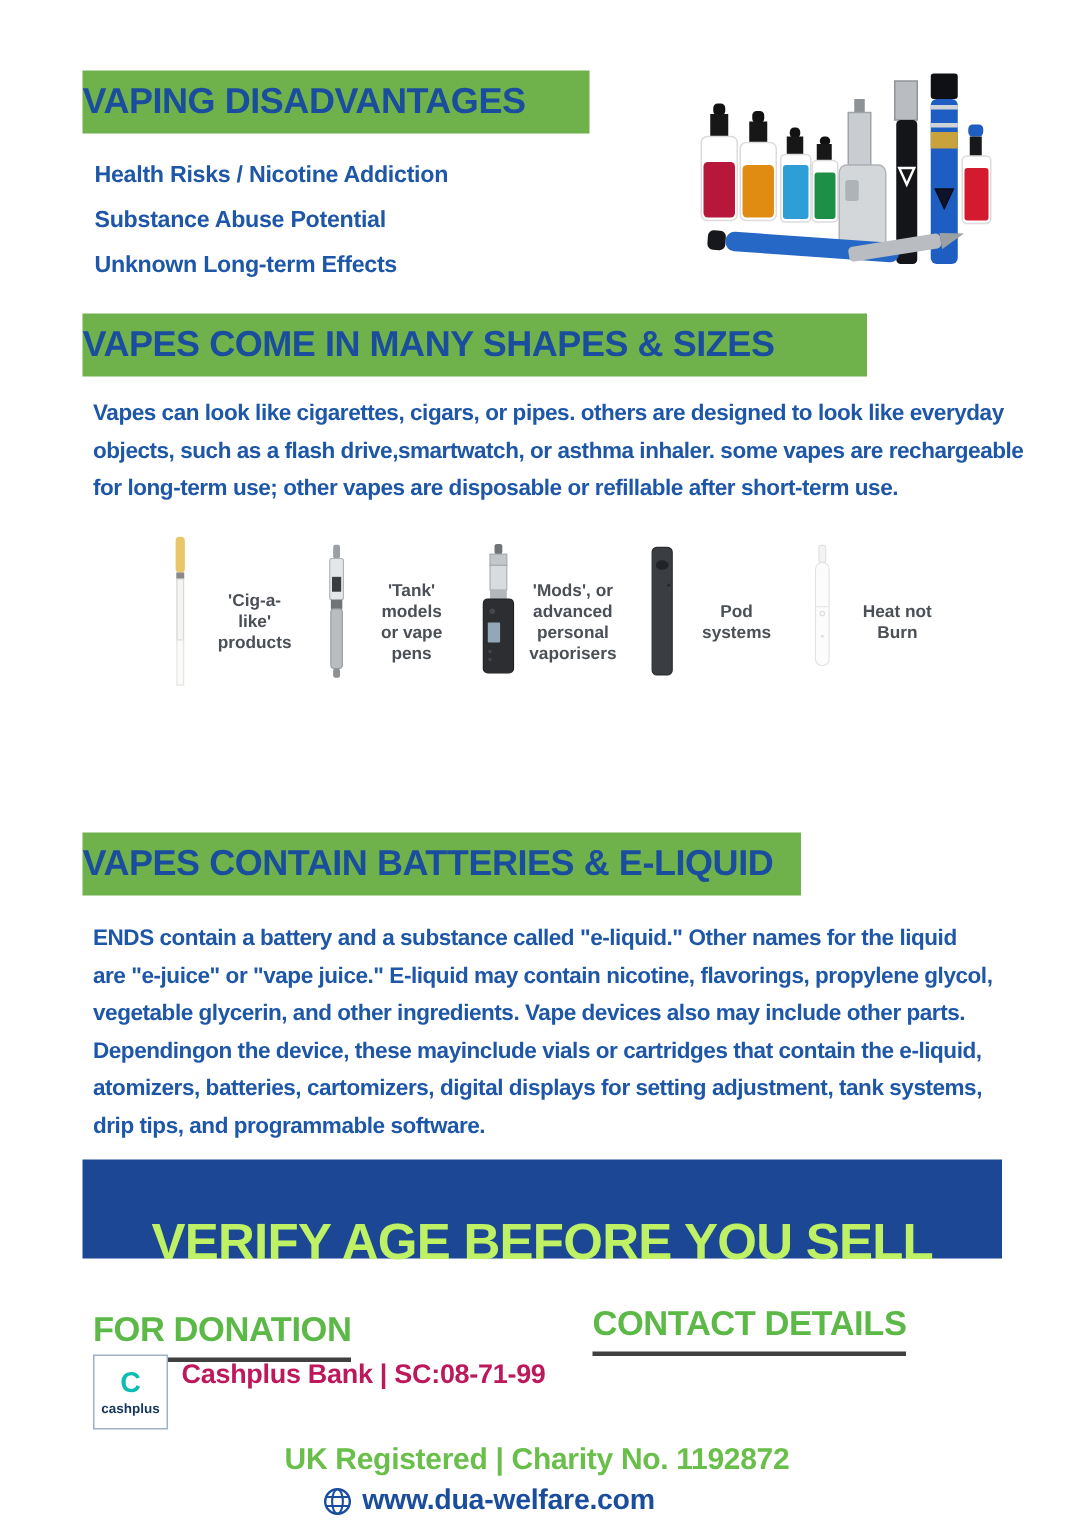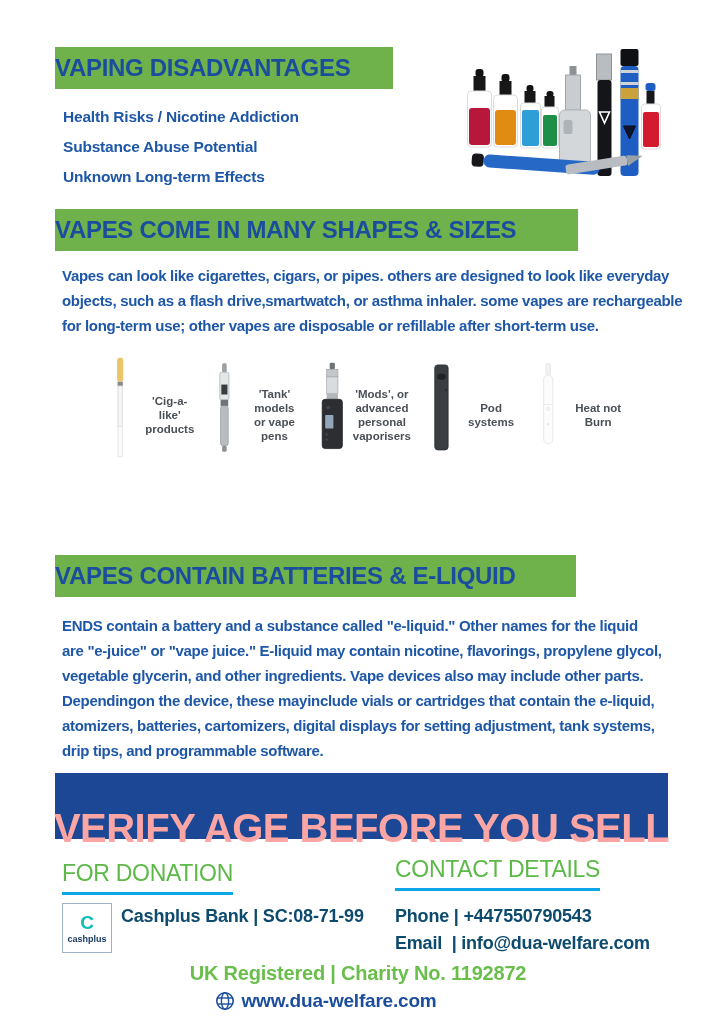--- a/index.html
+++ b/index.html
@@ -5,21 +5,21 @@
   html,body{margin:0;padding:0;background:#ffffff;}
   .page{
     position:relative;width:716px;height:1024px;background:#ffffff;
     font-family:"Liberation Sans",sans-serif;overflow:hidden;
   }
   
   .bar{position:absolute;left:55px;background:#6fb14a;display:flex;align-items:center;}
   .bar-text{color:#1b4d9e;font-weight:bold;font-size:24px;letter-spacing:-0.3px;white-space:nowrap;}
   .bar1{top:47px;width:338px;height:42px;}
   .bar2{top:209px;width:523px;height:42px;}
-  .bar3{top:555px;width:521px;height:42px;text-align:center;}
+  .bar3{top:555px;width:479px;height:42px;text-align:center;}
 
   
   .bullets{position:absolute;left:63px;top:102px;}
   .bullet-line{color:#1e57a7;font-weight:600;font-size:15.5px;letter-spacing:-0.2px;line-height:30px;white-space:nowrap;}
 
   
   .para{position:absolute;left:62px;}
   .para1{top:263px;}
   .para2{top:613px;}
   .para-line{color:#1e57a7;font-weight:600;font-size:15px;letter-spacing:-0.3px;line-height:25px;white-space:nowrap;}
@@ -29,36 +29,36 @@
 
   
   .device-row{position:absolute;left:95px;top:345px;width:532px;display:flex;justify-content:space-between;}
   .device-col{width:100px;display:flex;flex-direction:row;align-items:center;}
   .device-img{height:128px;}
   .device-label{margin-top:12px;color:#4b5057;font-weight:600;font-size:11.5px;line-height:14px;text-align:center;white-space:pre-line;}
 
   
   .banner{position:absolute;left:55px;top:773px;width:613px;height:66px;background:#1c4795;
     display:flex;align-items:center;justify-content:center;}
-  .banner-text{color:#fca5a5;font-weight:bold;font-size:40px;letter-spacing:-0.5px;white-space:nowrap;margin-top:44px;}
-
-  
-  .col-heading{position:absolute;color:#5cb947;font-weight:normal;font-size:23px;letter-spacing:-0.3px;
-    border-bottom:3px solid #0ea5e9;padding-bottom:5px;white-space:nowrap;}
+  .banner-text{color:#bef264;font-weight:bold;font-size:34px;letter-spacing:-0.5px;white-space:nowrap;margin-top:44px;}
+
+  
+  .col-heading{position:absolute;color:#5cb947;font-weight:bold;font-size:23px;letter-spacing:-0.3px;
+    border-bottom:3px solid #404040;padding-bottom:5px;white-space:nowrap;margin-top:13px;}
   .donation-heading{left:62px;top:860px;}
   .contact-heading{left:395px;top:856px;}
 
   .cashplus-box{position:absolute;left:62px;top:903px;width:48px;height:48px;background:#fff;
     border:1px solid #9fb0c9;display:flex;flex-direction:column;align-items:center;justify-content:center;}
   .cp-c{color:#0bbcb2;font-weight:bold;font-size:19px;line-height:19px;}
   .cp-word{color:#13355e;font-weight:bold;font-size:9px;margin-top:2px;}
 
   .bank-lines{position:absolute;left:121px;top:903px;}
   .contact-lines{position:absolute;left:395px;top:903px;}
-  .info-line{color:#0c4a6e;font-weight:bold;font-size:18px;letter-spacing:-0.2px;line-height:27px;white-space:pre;}
+  .info-line{color:#be185d;font-weight:bold;font-size:18px;letter-spacing:-0.2px;line-height:27px;white-space:pre;}
 
   
   .footer-reg{position:absolute;left:0;top:962px;width:716px;text-align:center;
     color:#6abf4b;font-weight:bold;font-size:20px;letter-spacing:-0.2px;}
   .footer-site{position:absolute;left:0;top:990px;width:652px;display:flex;align-items:center;justify-content:center;gap:6px;}
   .site-text{color:#1b4d9e;font-weight:600;font-size:19px;letter-spacing:-0.2px;}
 </style>
 </head>
 <body>
 
@@ -226,24 +226,20 @@
     <div class="cp-c">C</div>
     <div class="cp-word">cashplus</div>
   </div>
 
   <div class="bank-lines">
     <div class="info-line">Cashplus Bank | SC:08-71-99</div>
   </div>
 
   <div class="col-heading contact-heading">CONTACT DETAILS</div>
 
-  <div class="contact-lines">
-    <div class="info-line">Phone | +447550790543</div>
-    <div class="info-line">Email  | info@dua-welfare.com</div>
-  </div>
 
   <div class="footer-reg">UK Registered | Charity No. 1192872</div>
 
   <div class="footer-site">
     <svg width="20" height="20" viewBox="0 0 20 20" aria-hidden="true">
       <circle cx="10" cy="10" r="8.2" fill="none" stroke="#1b4d9e" stroke-width="1.6"></circle>
       <ellipse cx="10" cy="10" rx="3.6" ry="8.2" fill="none" stroke="#1b4d9e" stroke-width="1.4"></ellipse>
       <line x1="2" y1="7" x2="18" y2="7" stroke="#1b4d9e" stroke-width="1.4"></line>
       <line x1="2" y1="13" x2="18" y2="13" stroke="#1b4d9e" stroke-width="1.4"></line>
     </svg>

